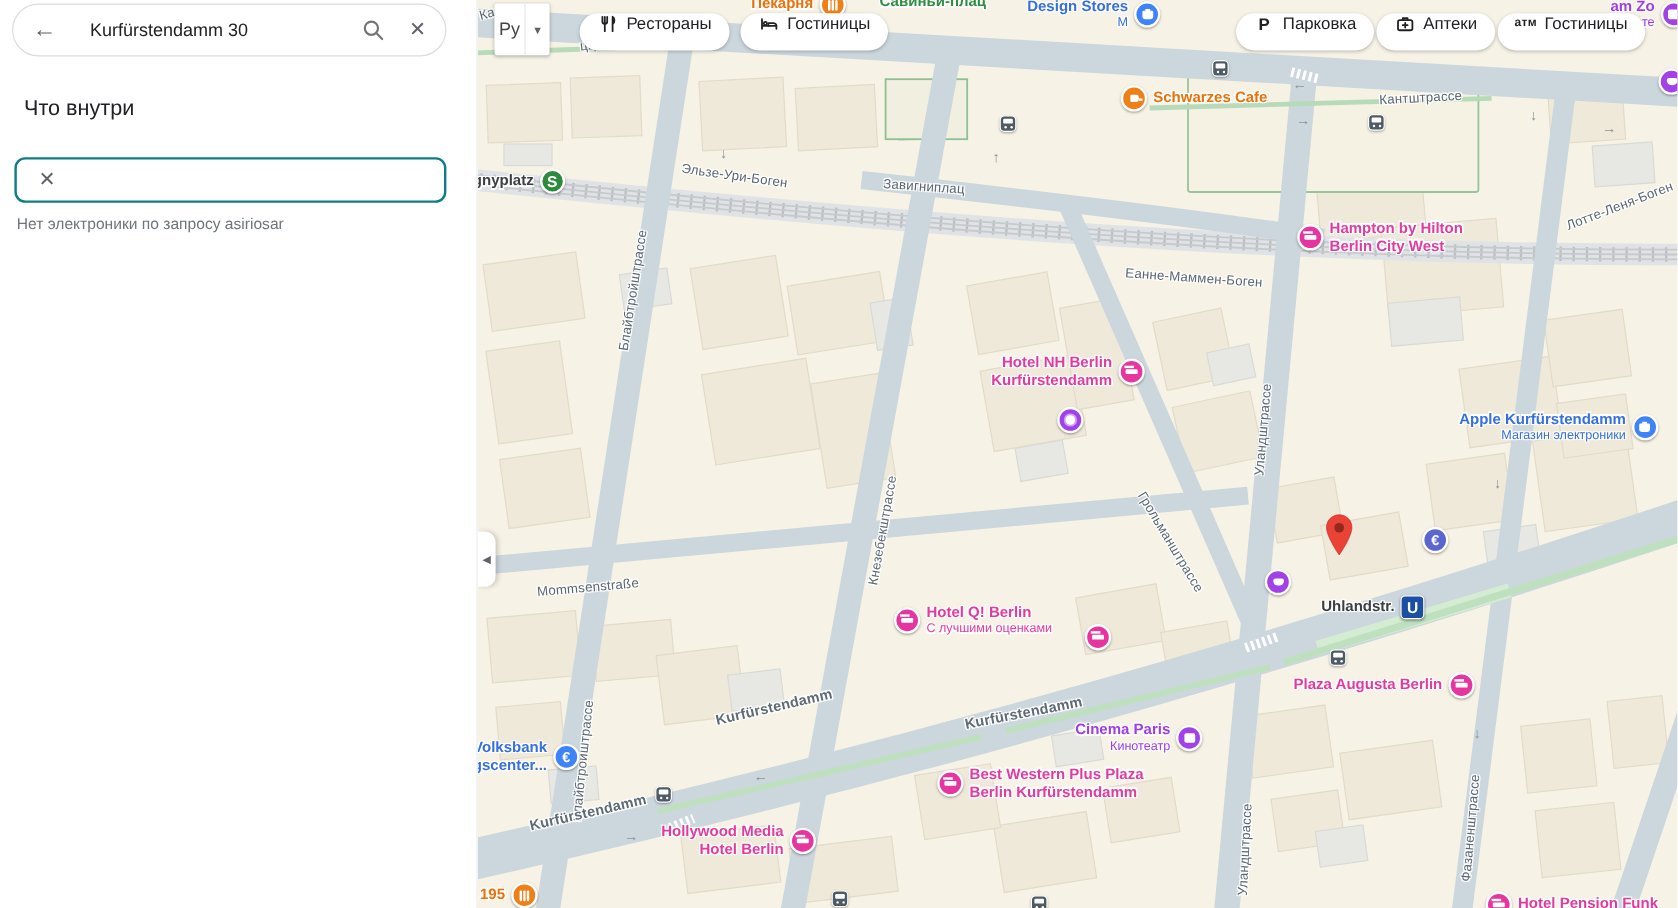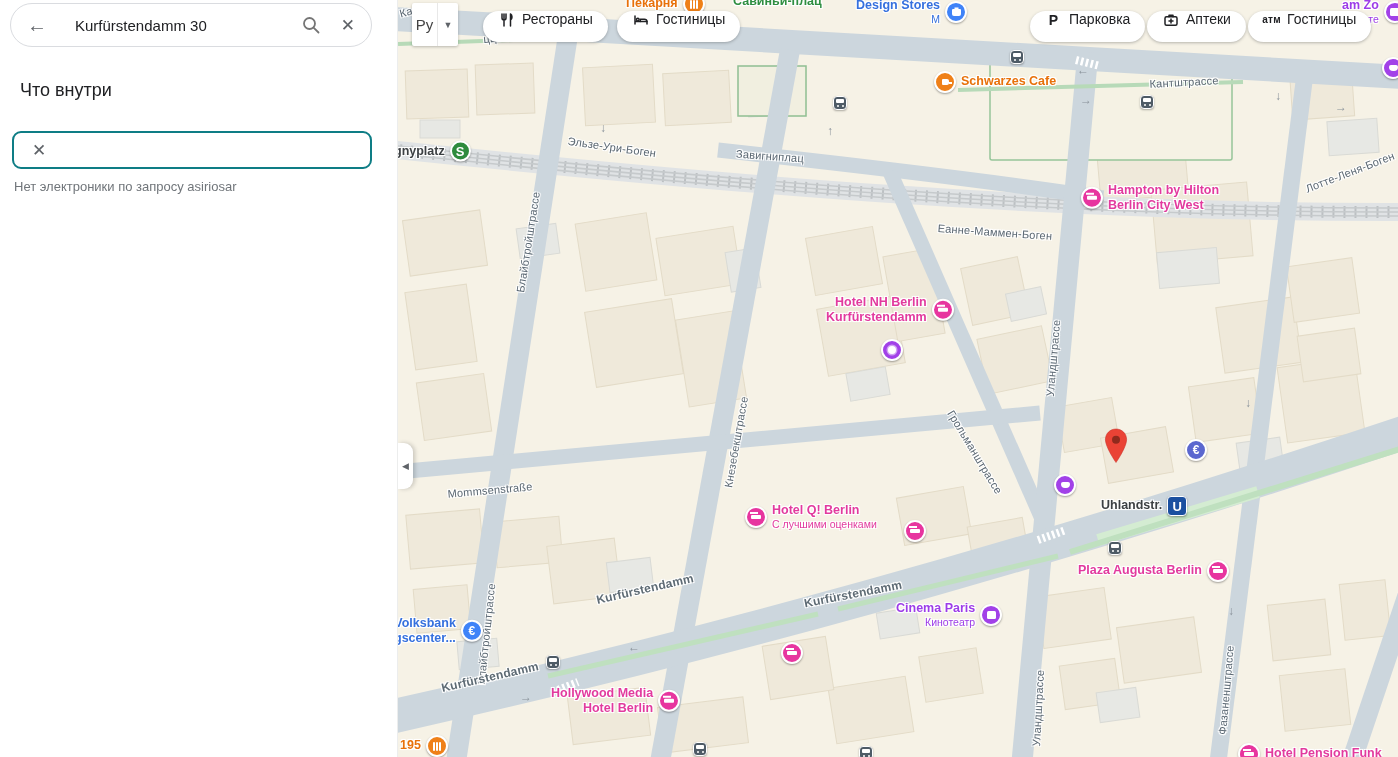--- a/index.html
+++ b/index.html
@@ -331,20 +331,27 @@
       <div class="poi c-pink right" style="left: 428px; top: 310px;">
         <span class="txt">
           <span>Hotel NH Berlin</span>
           <span>Kurfürstendamm</span>
         </span>
         <span class="pin b-pink g-bed"></span>
       </div>
       <div class="poi c-purple" style="left: 483px; top: 350px;">
         <span class="pin b-purple g-palette"></span>
       </div>
+      <div class="poi c-blue right" style="left: 818px; top: 356px;">
+        <span class="txt">
+          <span>Apple Kurfürstendamm</span>
+          <span class="sub">Магазин электроники</span>
+        </span>
+        <span class="pin b-blue g-bag"></span>
+      </div>
       <div class="poi c-indigo" style="left: 787px; top: 450px;">
         <span class="pin b-indigo g-euro"></span>
       </div>
       <div class="poi c-purple" style="left: 656px; top: 485px;">
         <span class="pin b-purple g-mask"></span>
       </div>
       <div class="poi c-dark right" style="left: 703px; top: 506px;">
         <span class="txt">
           <span>Uhlandstr.</span>
         </span>
@@ -368,20 +375,24 @@
       </div>
       <div class="poi c-purple right" style="left: 498px; top: 615px; justify-content: center;">
         <span class="txt">
           <span>Cinema Paris</span>
           <span class="sub">Кинотеатр</span>
         </span>
         <span class="pin b-purple g-film"></span>
       </div>
       <div class="poi c-pink" style="left: 383px; top: 653px;">
         <span class="pin b-pink g-bed"></span>
+        <span class="txt">
+          <span>Best Western Plus Plaza</span>
+          <span>Berlin Kurfürstendamm</span>
+        </span>
       </div>
       <div class="poi c-blue right" style="left: -4px; top: 631px;">
         <span class="txt">
           <span>Volksbank</span>
           <span>gscenter...</span>
         </span>
         <span class="pin b-blue g-euro"></span>
       </div>
       <div class="poi c-pink right" style="left: 153px; top: 701px;">
         <span class="txt">

